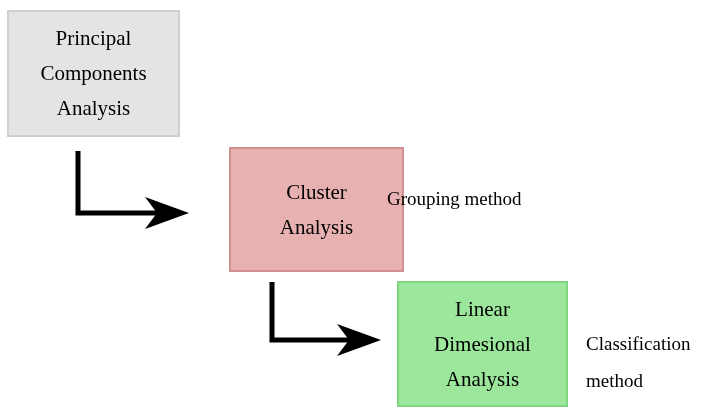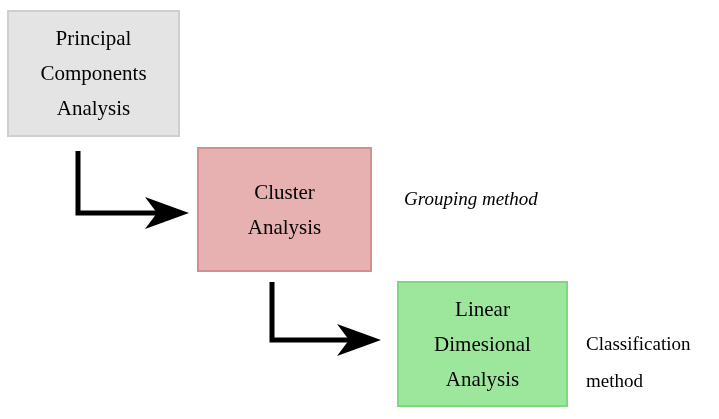--- a/index.html
+++ b/index.html
@@ -27,42 +27,42 @@
   .node-pca     { left: 7px;   top: 10px;  width: 173px; height: 127px; }
   .node-cluster { left: 197px; top: 147px; width: 175px; height: 125px; }
   .node-lda     { left: 397px; top: 281px; width: 171px; height: 126px; }
   .annotation {
     position: absolute;
     font-size: 19px;
     line-height: 31px;
     white-space: nowrap;
   }
   .annotation-pca     { left: 188px; top: 33px;  }
-  .annotation-cluster { left: 404px; top: 183px; font-style: italic; }
+  .annotation-cluster { left: 387px; top: 183px; }
   .annotation-lda     { left: 586px; top: 314px; line-height: 37px; margin-top: 11px; }
   .arrow-layer {
     position: absolute;
     left: 0; top: 0;
     width: 719px; height: 419px;
     pointer-events: none;
   }
 </style>
 </head>
 <body>
 
 <div class="scene">
 
   <div class="node node-pca" style="background: rgb(228, 228, 228); border-color: rgb(207, 207, 207);">
     <span>Principal</span>
     <span>Components</span>
     <span>Analysis</span>
   </div>
 
 
-  <div class="node node-cluster" style="background: rgb(232, 177, 177); border-color: rgb(209, 143, 143);">
+  <div class="node node-cluster" style="background: rgb(232, 177, 177); border-color: rgb(209, 143, 143); margin-left: 32px;">
     <span>Cluster</span>
     <span>Analysis</span>
   </div>
 
   <div class="annotation annotation-cluster">
     <div>Grouping method</div>
   </div>
 
   <div class="node node-lda" style="background: rgb(156, 231, 156); border-color: rgb(126, 214, 126);">
     <span>Linear</span>

